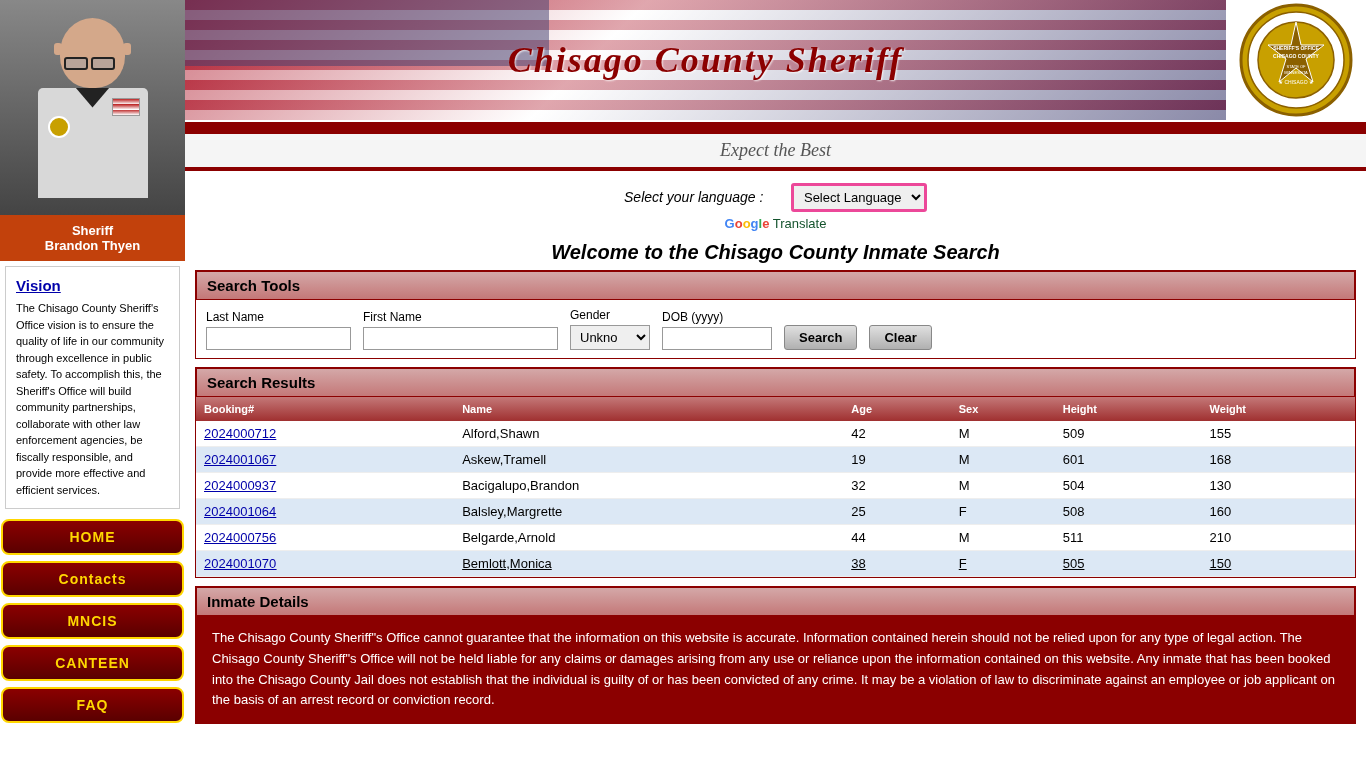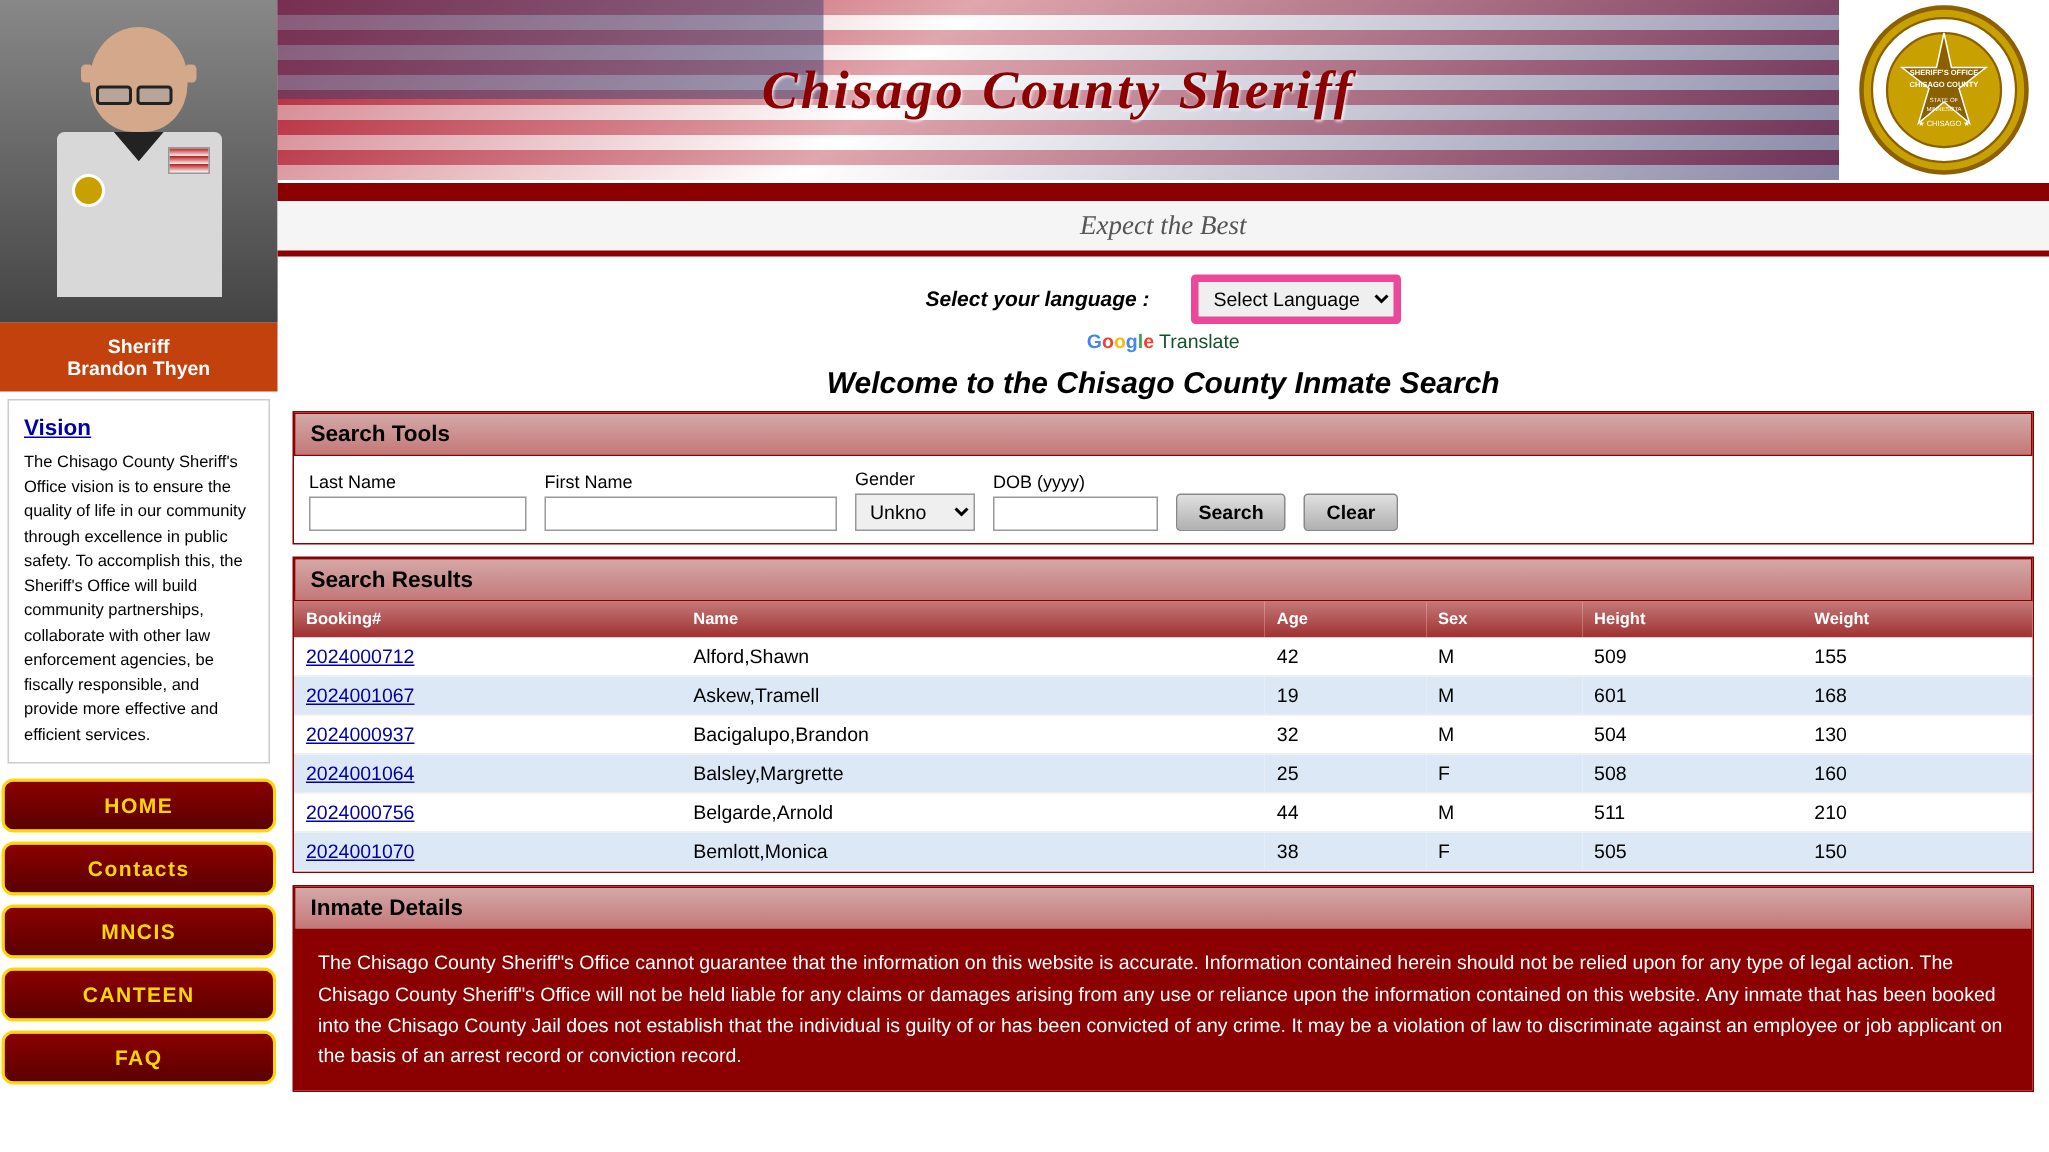--- a/index.html
+++ b/index.html
@@ -33,22 +33,22 @@
     #header-title { font-size: 36px; font-weight: bold; color: #8b0000; font-style: italic; text-shadow: 1px 1px 2px rgba(255,255,255,0.8); font-family: Georgia, serif; letter-spacing: 2px; }
     #header-subtitle { font-size: 20px; font-style: italic; color: #555; margin-top: 8px; }
 
     #header-red-bar { height: 12px; background: #8b0000; margin-top: 2px; }
 
     #badge-area { width: 140px; display: flex; align-items: center; justify-content: center; flex-shrink: 0; }
     .badge-svg { width: 120px; height: 120px; }
 
     
     #lang-area { text-align: center; padding: 12px 0 4px; }
-    #lang-area label { font-weight: bold; font-style: italic; font-size: 14px; margin-top: 28px; }
-    #lang-select { margin-left: 24px; padding: 3px 6px; font-size: 13px; border: 5px solid #ec4899; border-radius: 3px; }
+    #lang-area label { font-weight: normal; font-style: italic; font-size: 14px; margin-top: 28px; }
+    #lang-select { margin-left: 24px; padding: 3px 6px; font-size: 13px; border: 3px solid #ec4899; border-radius: 3px; }
     #google-translate { text-align: center; font-size: 12px; color: #555; padding-bottom: 4px; }
 
     
     #page-title { text-align: center; font-size: 20px; font-style: italic; font-weight: bold; color: #000; padding: 6px 0; }
 
     
     .section-header { background: linear-gradient(180deg, #d4a8a8 0%, #c47878 100%); border: 1px solid #8b0000; padding: 5px 10px; font-weight: bold; font-size: 15px; color: #000; }
     #search-tools-box { border: 1px solid #8b0000; margin: 0 10px; }
     #search-form { padding: 8px 10px; display: flex; align-items: flex-end; gap: 12px; flex-wrap: wrap; }
     .form-field { display: flex; flex-direction: column; }
@@ -61,21 +61,21 @@
     #dob-field input { width: 110px; }
     .search-btn { background: linear-gradient(180deg, #e0e0e0 0%, #b0b0b0 100%); border: 1px solid #888; padding: 4px 14px; font-size: 13px; cursor: pointer; border-radius: 3px; font-weight: bold; }
 
     
     #results-box { border: 1px solid #8b0000; margin: 8px 10px 0; }
     #results-table { width: 100%; border-collapse: collapse; }
     #results-table thead tr { background: linear-gradient(180deg, #c47878 0%, #a03030 100%); }
     #results-table thead th { color: #fff; font-weight: bold; padding: 6px 8px; text-align: left; font-size: 11px; }
     #results-table tbody tr:nth-child(odd) { background: #fff; }
     #results-table tbody tr:nth-child(even) { background: #dce8f5; }
-    #results-table tbody tr:last-child { border-bottom: none; }
+    #results-table tbody tr:last-child { border-bottom: none; text-decoration: underline; }
     #results-table tbody td { padding: 5px 8px; font-size: 13px; border-bottom: 1px solid #eee; }
     #results-table tbody td a { color: #00a; text-decoration: underline; cursor: pointer; }
 
     
     #details-box { border: 1px solid #8b0000; margin: 8px 10px 0; }
     #disclaimer { background: #8b0000; color: #fff; padding: 12px 16px; font-size: 13px; line-height: 1.6; }
     #disclaimer strong { display: block; text-align: center; font-size: 14px; margin-bottom: 8px; text-decoration: underline; }
 
     
     #results-scroll { max-height: 200px; overflow-y: auto; }

